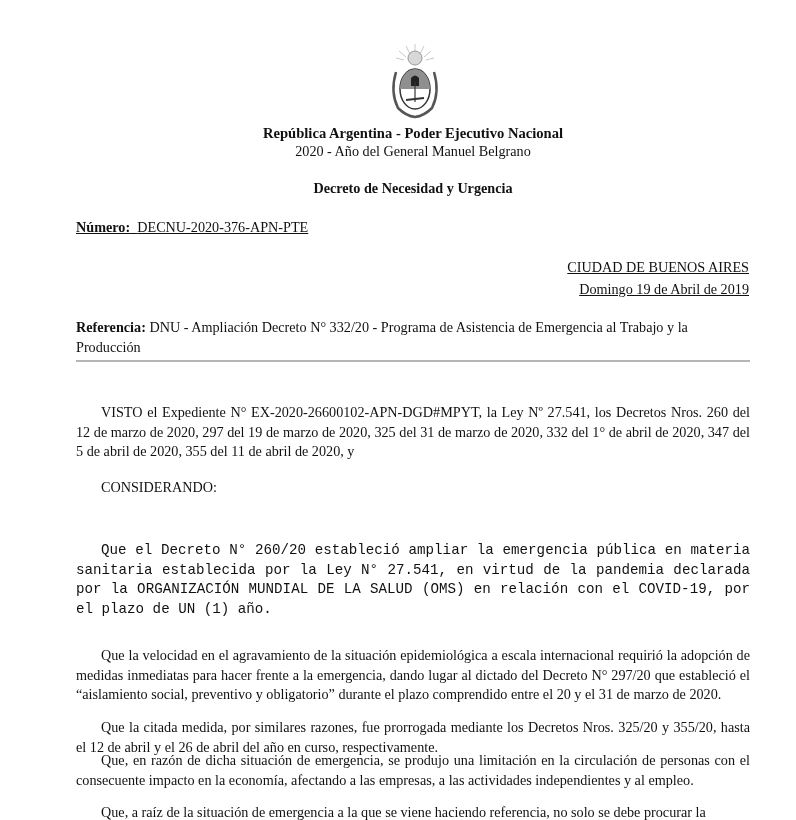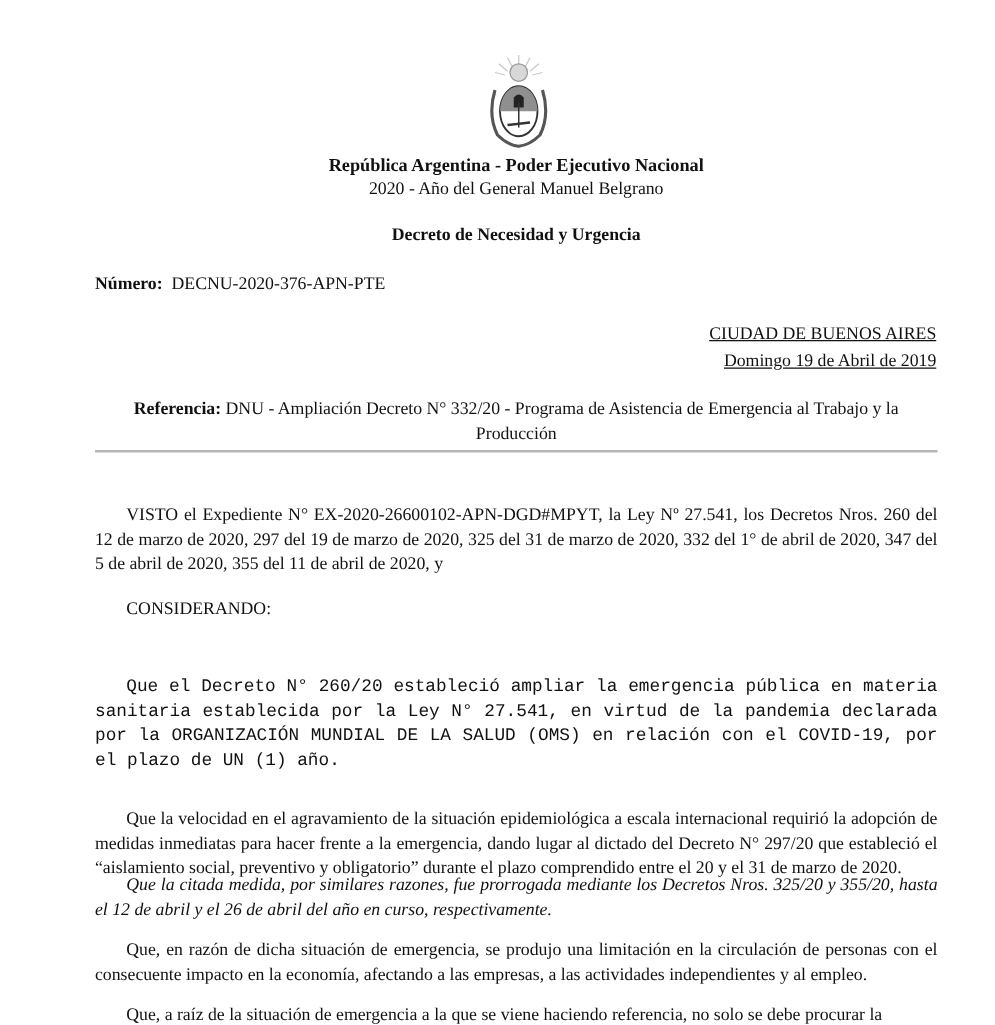--- a/index.html
+++ b/index.html
@@ -37,36 +37,36 @@
     <line x1="29" y1="40" x2="29" y2="60" stroke="#333" stroke-width="1.2"></line>
     <path d="M20 58 L38 56" stroke="#333" stroke-width="2"></path>
     <path d="M27 74 Q29 77 31 74" stroke="#555" fill="none"></path>
   </svg>
 </div>
 
 <div class="abs center bold" style="top:125px;font-size:14.6px;">República Argentina - Poder Ejecutivo Nacional</div>
 <div class="abs center" style="top:143px;">2020 - Año del General Manuel Belgrano</div>
 <div class="abs center bold" style="top:180px;">Decreto de Necesidad y Urgencia</div>
 
-<div class="abs" style="left:76px;top:219px;">
+<div class="abs" style="left:76px;top:219px;text-decoration:underline;">
   <span class="label">Número:</span>&nbsp;
   <span>DECNU-2020-376-APN-PTE</span>
 </div>
 
 <div class="abs right" style="top:259px;">CIUDAD DE BUENOS AIRES</div>
 <div class="abs right" style="top:281px;">Domingo 19 de Abril de 2019</div>
 
-<div class="abs para" style="top:318px;text-align:center;">
+<div class="abs para" style="top:318px;text-align:left;">
   <span class="label">Referencia:</span>
   <span>DNU - Ampliación Decreto N° 332/20 - Programa de Asistencia de Emergencia al Trabajo y la Producción</span>
 </div>
 
 <div class="abs divider"></div>
 
 <div class="abs para indent" style="top:403px;">VISTO el Expediente N° EX-2020-26600102-APN-DGD#MPYT, la Ley Nº 27.541, los Decretos Nros. 260 del 12 de marzo de 2020, 297 del 19 de marzo de 2020, 325 del 31 de marzo de 2020, 332 del 1° de abril de 2020, 347 del 5 de abril de 2020, 355 del 11 de abril de 2020, y</div>
 
 <div class="abs para indent" style="top:478px;">CONSIDERANDO:</div>
 
 <div class="abs para indent" style="top:541px;font-family:Liberation Mono, monospace;">Que el Decreto N° 260/20 estableció ampliar la emergencia pública en materia sanitaria establecida por la Ley N° 27.541, en virtud de la pandemia declarada por la ORGANIZACIÓN MUNDIAL DE LA SALUD (OMS) en relación con el COVID-19, por el plazo de UN (1) año.</div>
 <div class="abs para indent" style="top:646px;">Que la velocidad en el agravamiento de la situación epidemiológica a escala internacional requirió la adopción de medidas inmediatas para hacer frente a la emergencia, dando lugar al dictado del Decreto N° 297/20 que estableció el “aislamiento social, preventivo y obligatorio” durante el plazo comprendido entre el 20 y el 31 de marzo de 2020.</div>
-<div class="abs para indent" style="top:699px;font-style:italic;">Que la citada medida, por similares razones, fue prorrogada mediante los Decretos Nros. 325/20 y 355/20, hasta el 12 de abril y el 26 de abril del año en curso, respectivamente.</div>
+<div class="abs para indent" style="top:718px;">Que la citada medida, por similares razones, fue prorrogada mediante los Decretos Nros. 325/20 y 355/20, hasta el 12 de abril y el 26 de abril del año en curso, respectivamente.</div>
 <div class="abs para indent" style="top:751px;">Que, en razón de dicha situación de emergencia, se produjo una limitación en la circulación de personas con el consecuente impacto en la economía, afectando a las empresas, a las actividades independientes y al empleo.</div>
 <div class="abs para indent" style="top:803px;">Que, a raíz de la situación de emergencia a la que se viene haciendo referencia, no solo se debe procurar la</div>
 
 </body></html>

